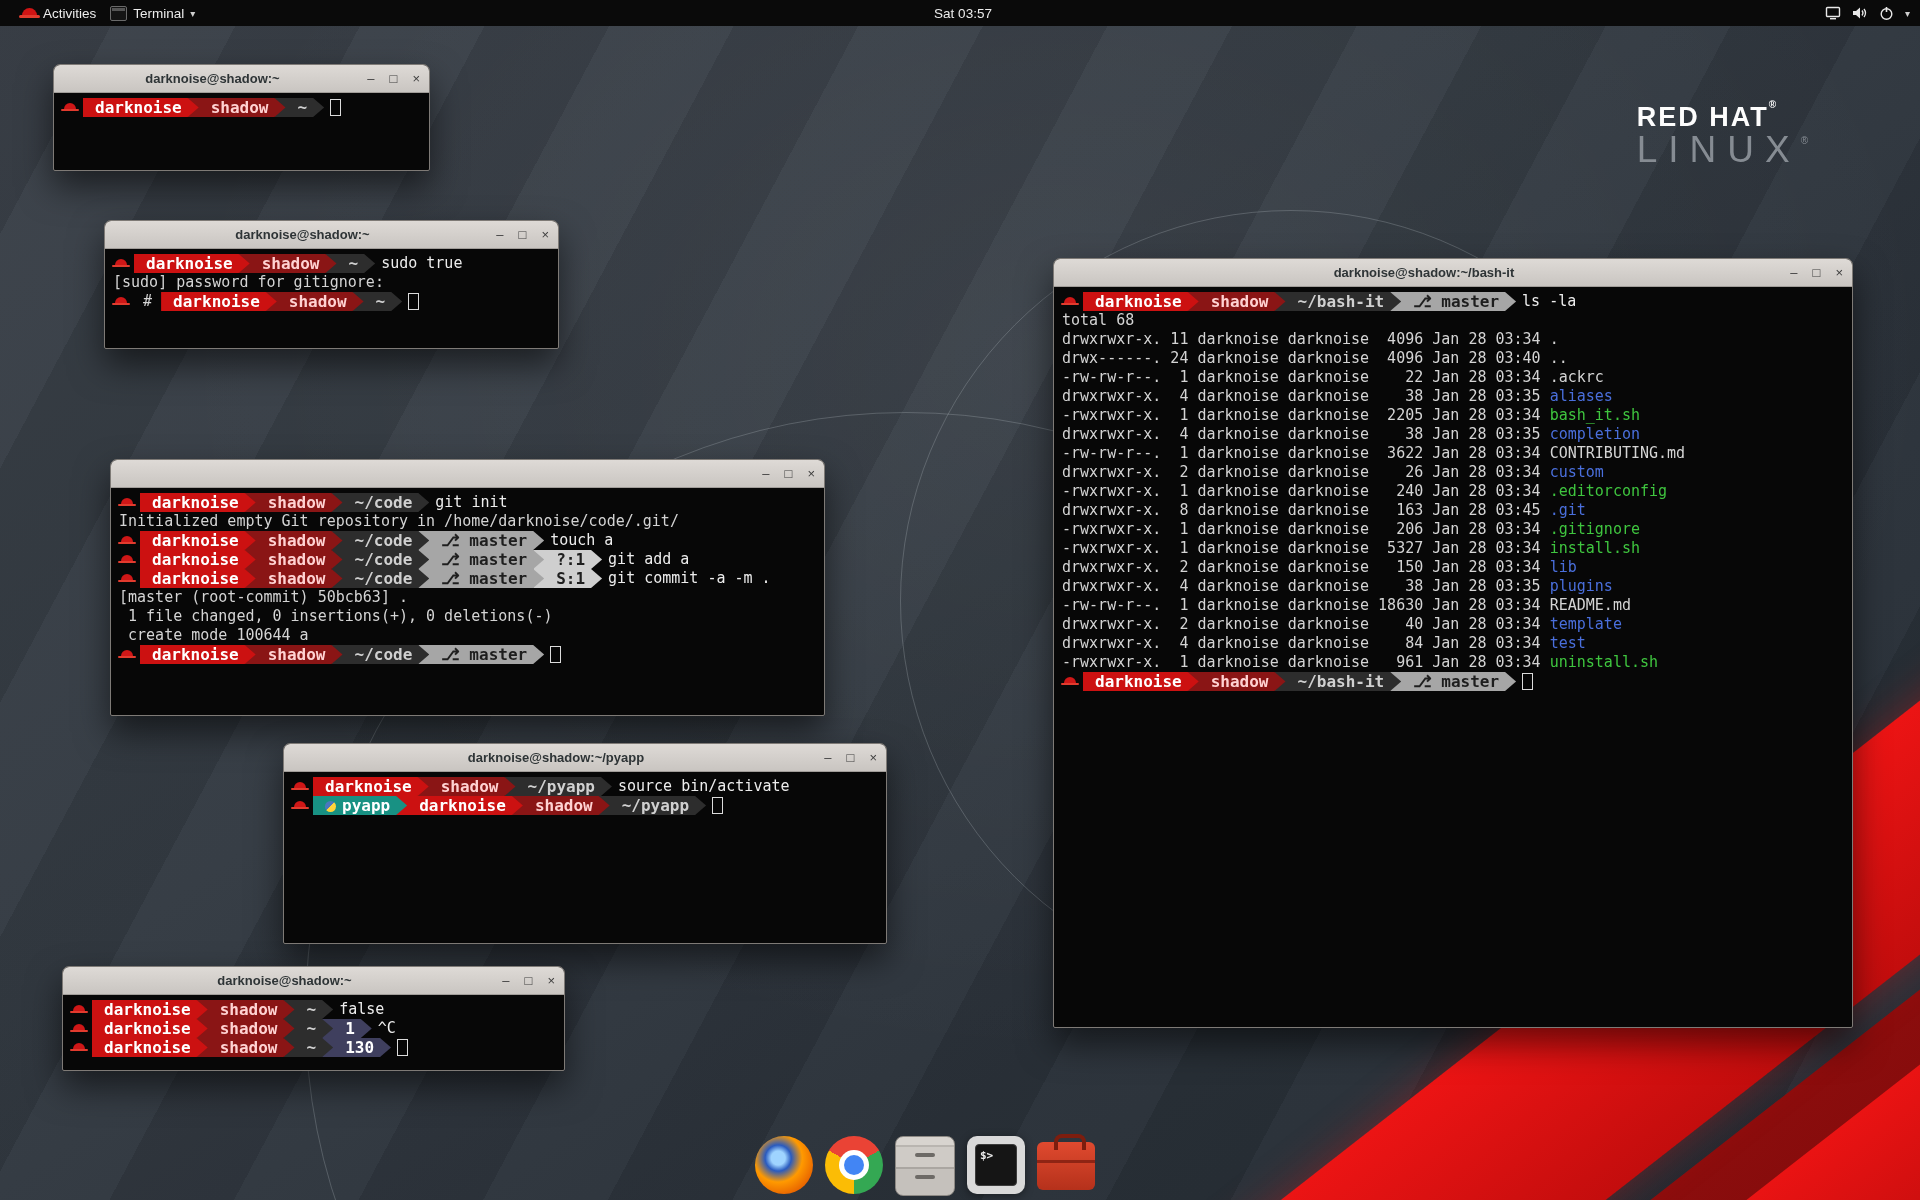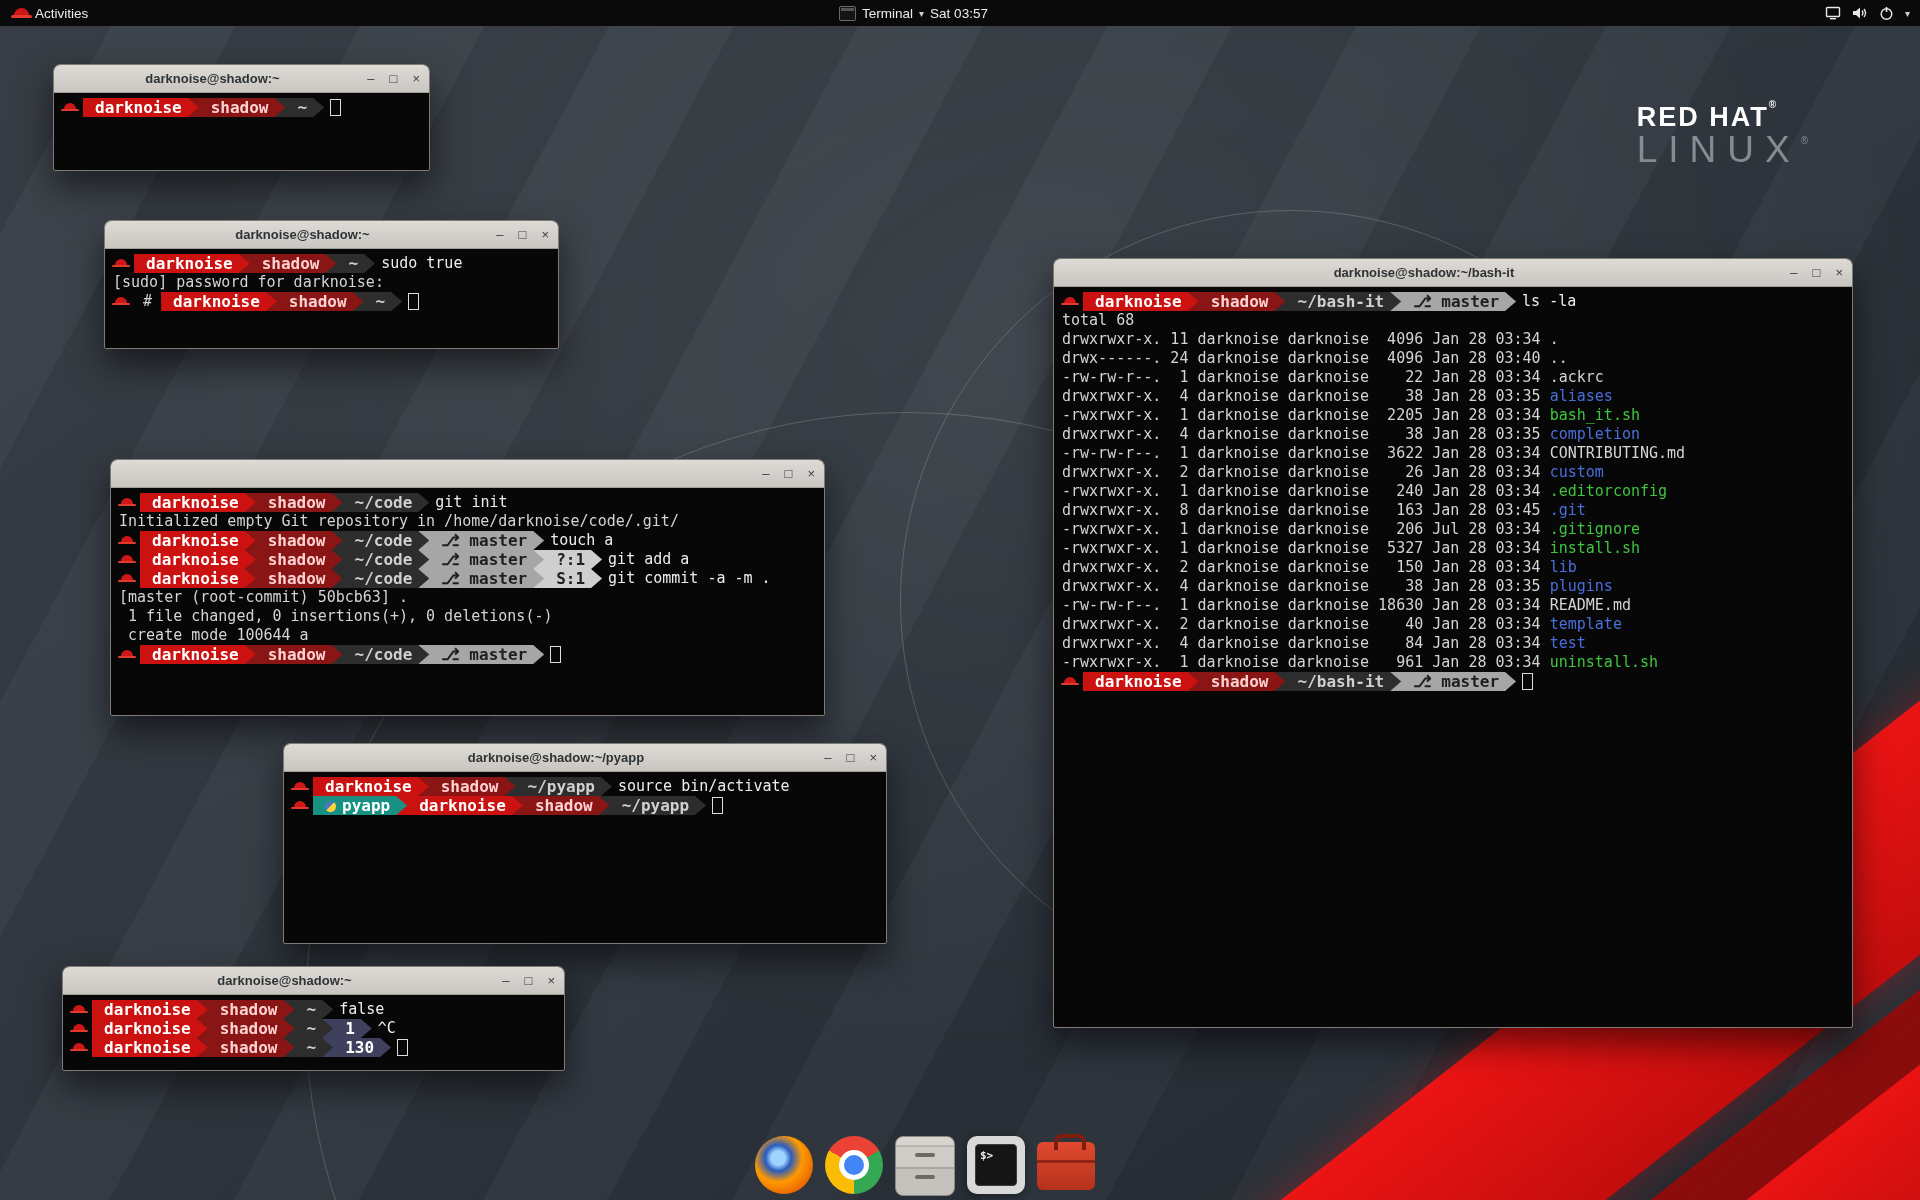--- a/index.html
+++ b/index.html
@@ -25,21 +25,21 @@
   
   .branding{position:absolute;top:100px;right:112px;z-index:3;color:#8b9197;line-height:1.04;user-select:none;}
   .branding .b1{font-size:27px;font-weight:bold;color:#fdfdfd;letter-spacing:2px;}
   .branding .b2{font-size:37px;letter-spacing:3px;color:#868c93;}
   .branding .b3{font-size:37px;letter-spacing:11px;color:#868c93;}
   .branding sup{font-size:10px;vertical-align:18px;letter-spacing:0;}
 
   
   .topbar{position:absolute;top:0;left:0;right:0;height:26px;background:#0a0a0a;z-index:60;
     display:flex;align-items:center;color:#ececec;font-size:13.5px;}
-  .tb-left{display:flex;align-items:center;gap:2px;padding-left:8px;flex:1;justify-content:space-between;}
+  .tb-left{display:flex;align-items:center;gap:2px;padding-left:16px;flex:1;}
   .tb-center{flex:0;white-space:nowrap;}
   .tb-right{flex:1;display:flex;justify-content:flex-end;align-items:center;gap:12px;padding-right:10px;}
   .hot{display:flex;align-items:center;gap:6px;padding:0 6px;height:26px;cursor:pointer;}
   .rh-fedora{display:inline-block;position:relative;width:15px;height:10px;background:#d11414;border-radius:8px 8px 2px 2px;}
   .rh-fedora::after{content:"";position:absolute;left:-3px;right:-3px;bottom:0;height:3px;background:#e23b2e;border-radius:2px;}
   .mini-term{display:inline-block;position:relative;width:15px;height:13px;background:#141414;border:1px solid #6a6a6a;border-radius:2px;}
   .mini-term::before{content:"";position:absolute;top:1px;left:1px;right:1px;height:3px;background:#555;}
   .caret{font-size:10px;color:#cfcfcf;}
   .sysicons{display:flex;align-items:center;gap:11px;}
   .sysicons svg{display:block;}
@@ -157,21 +157,21 @@
   <div class="titlebar">
     <span class="tb-title">darknoise@shadow:~</span>
     <span class="tb-btns">
       <span class="tb-btn">–</span>
       <span class="tb-btn">□</span>
       <span class="tb-btn">×</span>
     </span>
   </div>
   <div class="term-body">
       <div class="line"><span class="rh"></span><span class="seg" style="background: rgb(204, 17, 17); color: rgb(255, 255, 255); z-index: 59;">darknoise</span><span class="seg" style="background: rgb(138, 21, 21); color: rgb(255, 210, 210); z-index: 58; padding-left: 23px;">shadow</span><span class="seg" style="background: rgb(45, 45, 45); color: rgb(208, 208, 208); z-index: 57; padding-left: 23px;">~</span><span class="t-cmd">sudo true</span></div>
-      <div class="line"><span class="t-plain">[sudo] password for darknoise: </span></div>
+      <div class="line"><span class="t-plain">[sudo] password for gitignore: </span></div>
       <div class="line"><span class="rh"></span><span class="t-plain"> # </span><span class="seg" style="background: rgb(204, 17, 17); color: rgb(255, 255, 255); z-index: 58;">darknoise</span><span class="seg" style="background: rgb(138, 21, 21); color: rgb(255, 210, 210); z-index: 57; padding-left: 23px;">shadow</span><span class="seg" style="background: rgb(45, 45, 45); color: rgb(208, 208, 208); z-index: 56; padding-left: 23px;">~</span><span class="cursor"></span></div>
     </div>
 </div>
 
 <div class="win" style="left:110px;top:459px;width:713px;height:255px;">
   <div class="titlebar">
     <span class="tb-btns">
       <span class="tb-btn">–</span>
       <span class="tb-btn">□</span>
       <span class="tb-btn">×</span>
@@ -236,21 +236,21 @@
       <div class="line"><span class="t-plain">drwxrwxr-x. 11 darknoise darknoise  4096 Jan 28 03:34 </span><span class="t-plain">.</span></div>
       <div class="line"><span class="t-plain">drwx------. 24 darknoise darknoise  4096 Jan 28 03:40 </span><span class="t-plain">..</span></div>
       <div class="line"><span class="t-plain">-rw-rw-r--.  1 darknoise darknoise    22 Jan 28 03:34 </span><span class="t-plain">.ackrc</span></div>
       <div class="line"><span class="t-plain">drwxrwxr-x.  4 darknoise darknoise    38 Jan 28 03:35 </span><span class="t-dir">aliases</span></div>
       <div class="line"><span class="t-plain">-rwxrwxr-x.  1 darknoise darknoise  2205 Jan 28 03:34 </span><span class="t-exec">bash_it.sh</span></div>
       <div class="line"><span class="t-plain">drwxrwxr-x.  4 darknoise darknoise    38 Jan 28 03:35 </span><span class="t-dir">completion</span></div>
       <div class="line"><span class="t-plain">-rw-rw-r--.  1 darknoise darknoise  3622 Jan 28 03:34 </span><span class="t-plain">CONTRIBUTING.md</span></div>
       <div class="line"><span class="t-plain">drwxrwxr-x.  2 darknoise darknoise    26 Jan 28 03:34 </span><span class="t-dir">custom</span></div>
       <div class="line"><span class="t-plain">-rwxrwxr-x.  1 darknoise darknoise   240 Jan 28 03:34 </span><span class="t-exec">.editorconfig</span></div>
       <div class="line"><span class="t-plain">drwxrwxr-x.  8 darknoise darknoise   163 Jan 28 03:45 </span><span class="t-dir">.git</span></div>
-      <div class="line"><span class="t-plain">-rwxrwxr-x.  1 darknoise darknoise   206 Jul 28 03:34 </span><span class="t-exec">.gitignore</span></div>
+      <div class="line"><span class="t-plain">-rwxrwxr-x.  1 darknoise darknoise   206 Jan 28 03:34 </span><span class="t-exec">.gitignore</span></div>
       <div class="line"><span class="t-plain">-rwxrwxr-x.  1 darknoise darknoise  5327 Jan 28 03:34 </span><span class="t-exec">install.sh</span></div>
       <div class="line"><span class="t-plain">drwxrwxr-x.  2 darknoise darknoise   150 Jan 28 03:34 </span><span class="t-dir">lib</span></div>
       <div class="line"><span class="t-plain">drwxrwxr-x.  4 darknoise darknoise    38 Jan 28 03:35 </span><span class="t-dir">plugins</span></div>
       <div class="line"><span class="t-plain">-rw-rw-r--.  1 darknoise darknoise 18630 Jan 28 03:34 </span><span class="t-plain">README.md</span></div>
       <div class="line"><span class="t-plain">drwxrwxr-x.  2 darknoise darknoise    40 Jan 28 03:34 </span><span class="t-dir">template</span></div>
       <div class="line"><span class="t-plain">drwxrwxr-x.  4 darknoise darknoise    84 Jan 28 03:34 </span><span class="t-dir">test</span></div>
       <div class="line"><span class="t-plain">-rwxrwxr-x.  1 darknoise darknoise   961 Jan 28 03:34 </span><span class="t-exec">uninstall.sh</span></div>
       <div class="line"><span class="rh"></span><span class="seg" style="background: rgb(204, 17, 17); color: rgb(255, 255, 255); z-index: 59;">darknoise</span><span class="seg" style="background: rgb(138, 21, 21); color: rgb(255, 210, 210); z-index: 58; padding-left: 23px;">shadow</span><span class="seg" style="background: rgb(45, 45, 45); color: rgb(208, 208, 208); z-index: 57; padding-left: 23px;">~/bash-it</span><span class="seg" style="background: rgb(166, 166, 166); color: rgb(30, 30, 30); z-index: 56; padding-left: 23px;">⎇ master</span><span class="cursor"></span></div>
     </div>
 </div>

